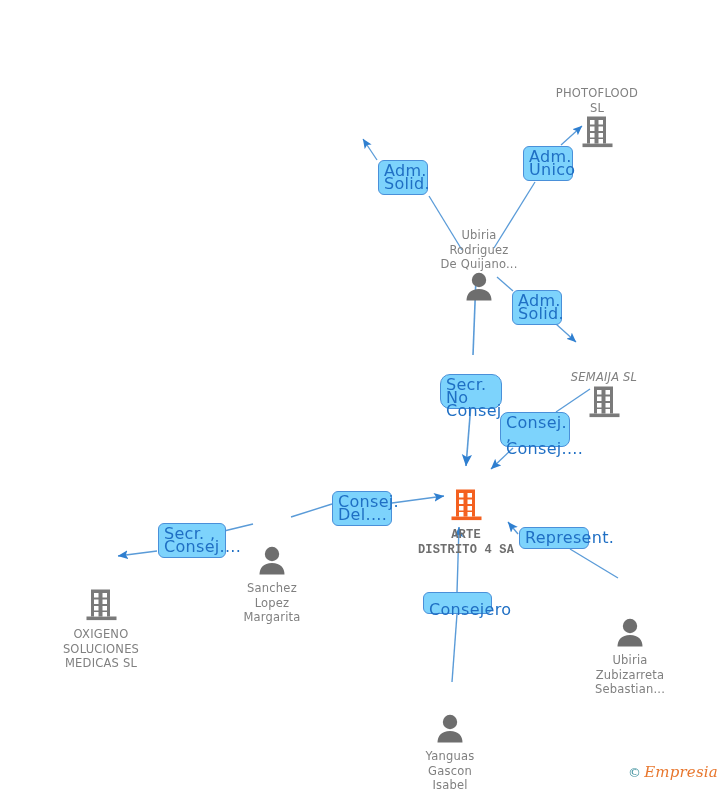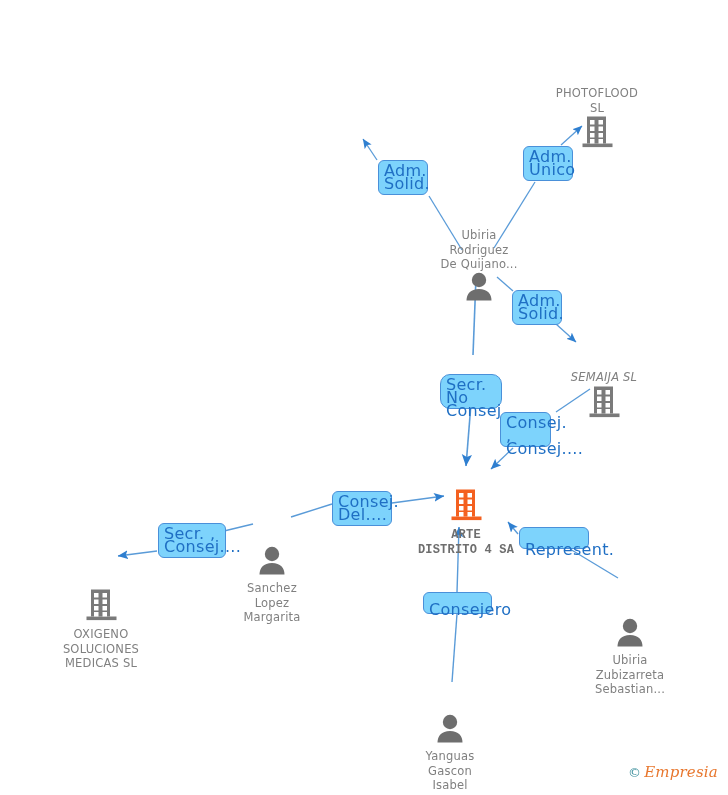--- a/index.html
+++ b/index.html
@@ -252,30 +252,30 @@
 
   <div class="label" style="left:523px; top:146px; width:50px; height:35px;">Adm.
 Unico</div>
 
   <div class="label" style="left:512px; top:290px; width:50px; height:35px;">Adm.
 Solid.</div>
 
   <div class="label" style="left:440px; top:374px; width:62px; height:35px;border-radius:10px;">Secr.  No
 Consej.</div>
 
-  <div class="label" style="left:500px; top:412px; width:51px; height:35px;">Consej. ,
+  <div class="label" style="left:500px; top:412px; width:70px; height:35px;border-radius:8px;">Consej. ,
 Consej....</div>
 
   <div class="label" style="left:332px; top:491px; width:60px; height:35px;">Consej.
 Del....</div>
 
   <div class="label" style="left:158px; top:523px; width:68px; height:35px;">Secr. ,
 Consej....</div>
 
-  <div class="label" style="left:519px; top:527px; width:70px; height:22px; padding-top:15px;">Represent.</div>
+  <div class="label" style="left:519px; top:527px; width:70px; height:22px; padding-top:3px;">Represent.</div>
 
   <div class="label" style="left:423px; top:592px; width:69px; height:22px; padding-top:10px;">Consejero</div>
 
   <div class="watermark">
     <span class="copy">©</span><span>Empresia</span>
   </div>
 
 </div>
 
 </body></html>

